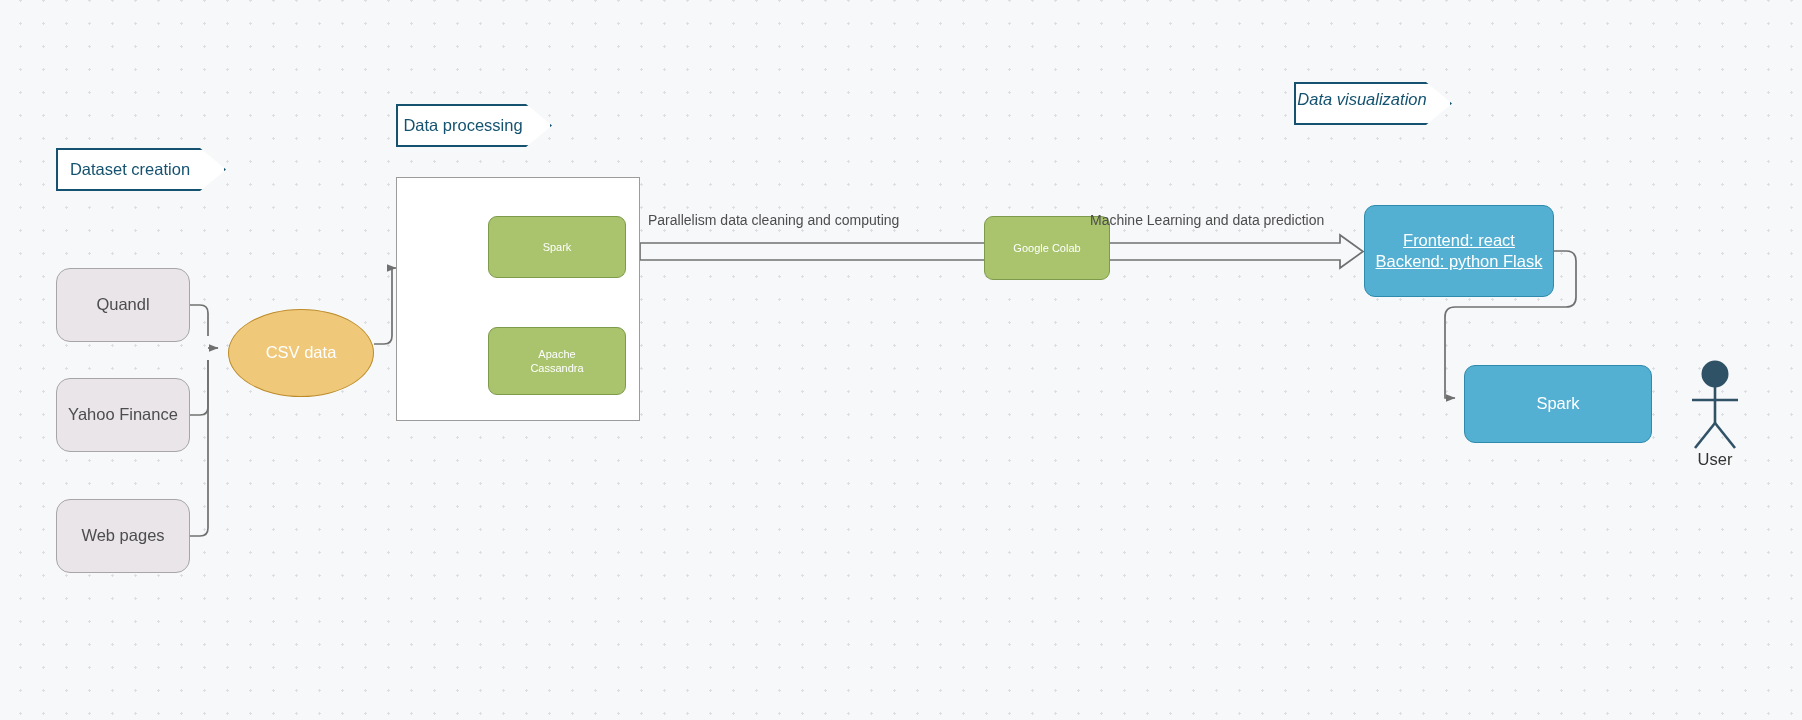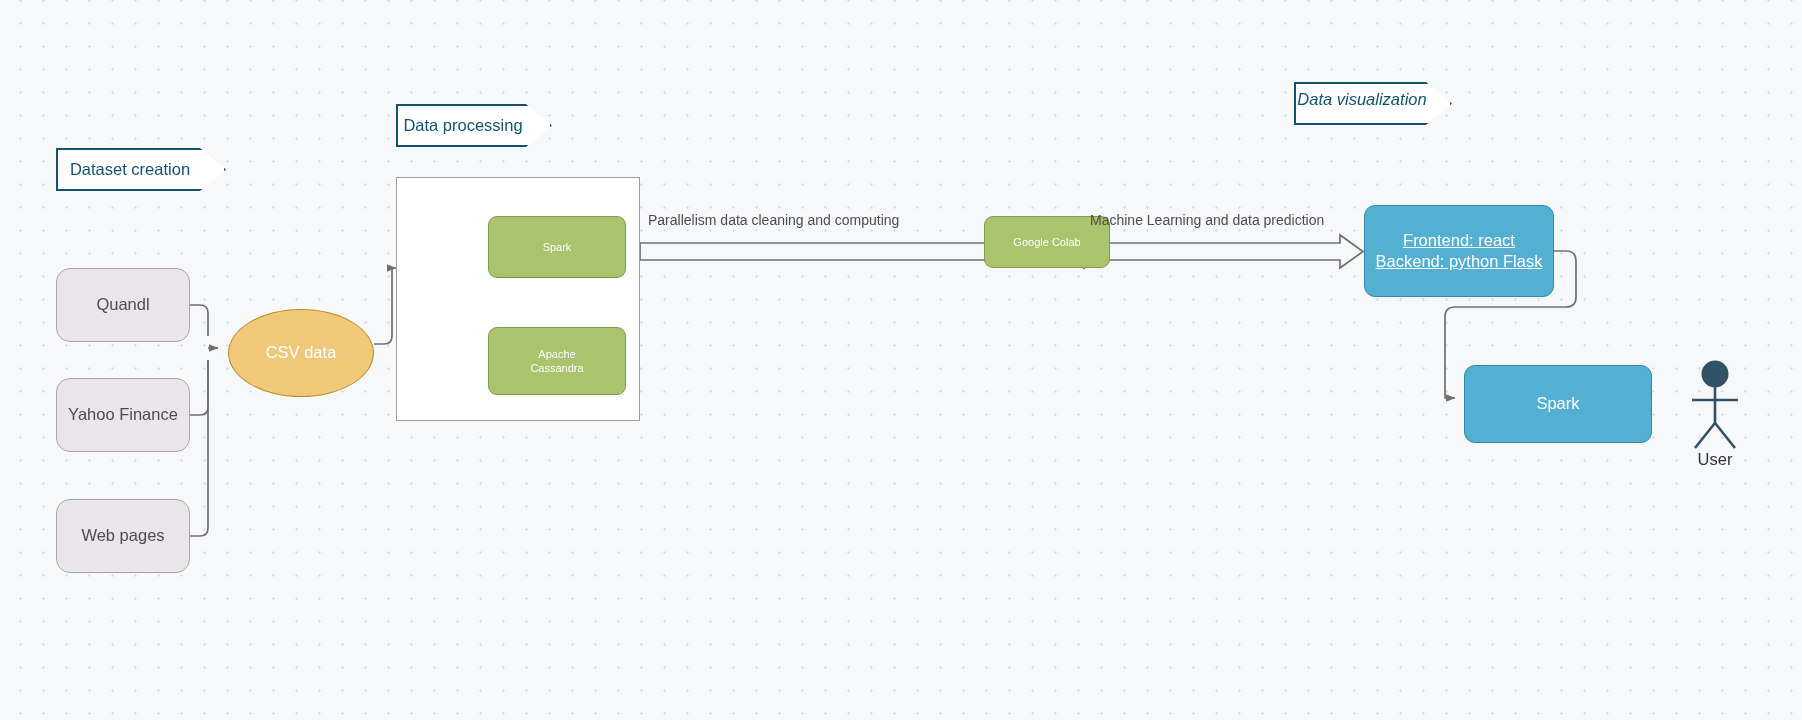--- a/index.html
+++ b/index.html
@@ -193,21 +193,21 @@
 
   <div class="node green-box" style="left:448px; top:216px; width:138px; height:62px;">
     <span>Spark</span>
   </div>
 
   <div class="node green-box" style="left:448px; top:327px; width:138px; height:68px; flex-direction:column;">
     <span>Apache</span>
     <span>Cassandra</span>
   </div>
 
-  <div class="node green-box" style="left:944px; top:216px; width:126px; height:52px;">
+  <div class="node green-box" style="left:944px; top:216px; width:126px; height:64px;">
     <span>Google Colab</span>
   </div>
 
   <div class="node blue-box" style="left:1364px; top:205px; width:190px; height:92px; flex-direction:column;text-decoration:underline;">
     <span>Frontend: react</span>
     <span>Backend: python Flask</span>
   </div>
 
   <div class="node blue-box" style="left:1464px; top:365px; width:188px; height:78px;">
     <span>Spark</span>

